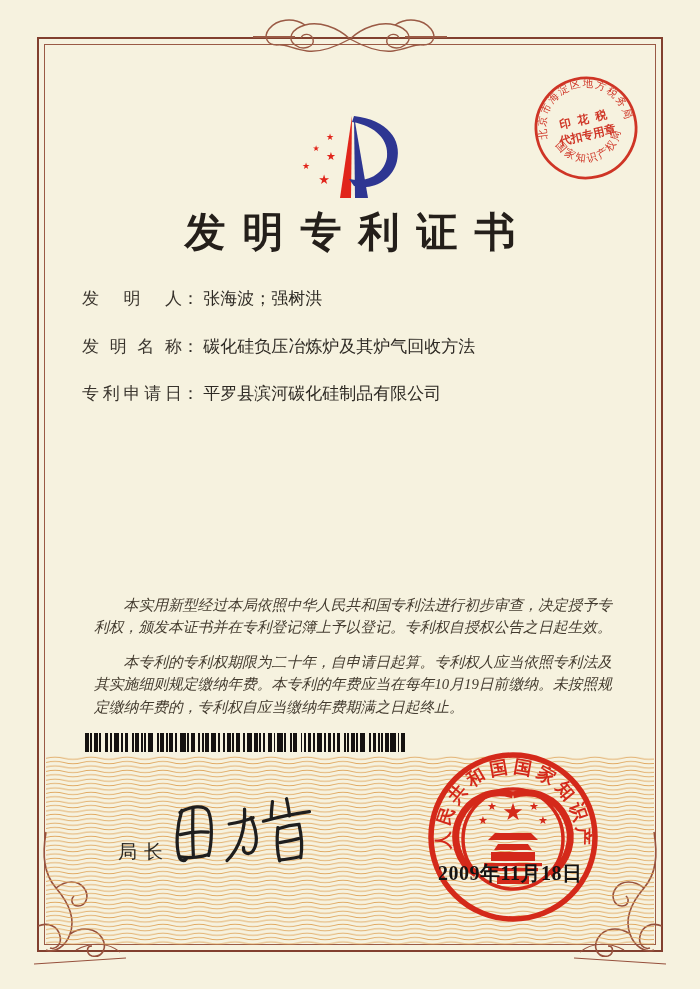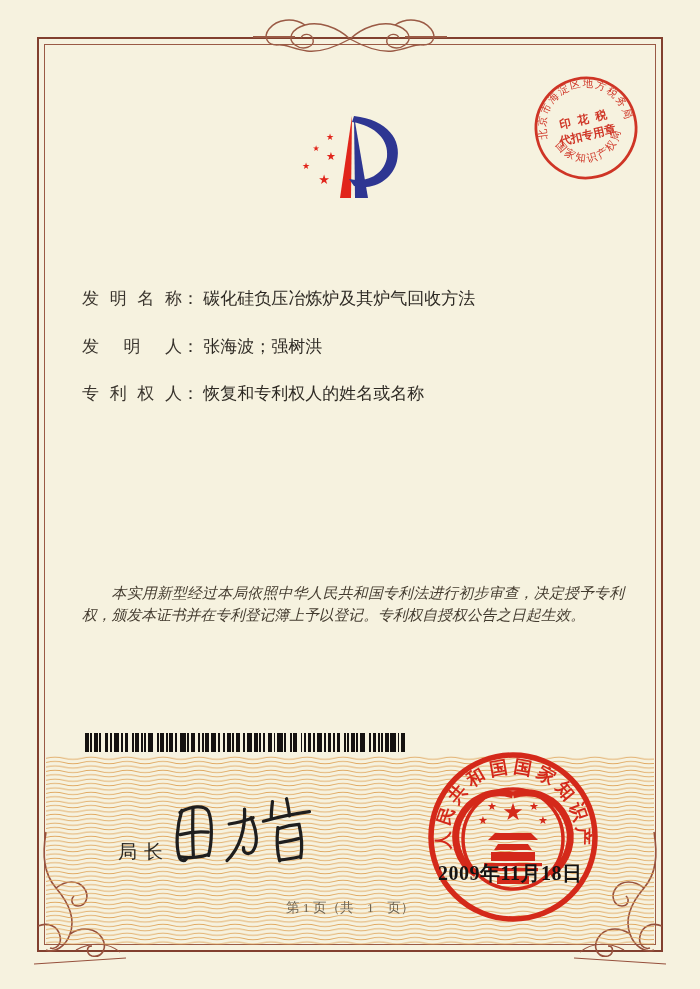--- a/index.html
+++ b/index.html
@@ -17,21 +17,21 @@
   
   .fields{left:82px;top:287px;width:560px;}
   .field-row{height:47.5px;font-size:17px;color:#35302a;white-space:nowrap;}
   .field-label{display:inline-block;width:100px;text-align:justify;text-align-last:justify;
                color:#3a352e;vertical-align:top;}
   .field-colon{display:inline-block;}
   .field-value{color:#2e2a24;}
   
   .body-text{left:82px;top:582px;width:542px;font-size:14.8px;line-height:22.4px;
              color:#433b2f;text-align:justify;font-style:italic;}
-  .body-text p{margin:0;text-indent:2em;}
+  .body-text p{margin:12px;text-indent:2em;}
   
   .barcode{left:85px;top:733px;height:19px;display:flex;align-items:stretch;}
   .bc-bar{background:#151210;}
   .bc-gap{background:transparent;}
   
   .director-label{left:118px;top:839px;font-size:19px;color:#2b2823;letter-spacing:7px;}
   
   .grant-date{left:438px;top:860px;font-size:20px;color:#141414;letter-spacing:.5px;font-weight:600;}
   .footer-page{left:0;top:899px;width:100%;text-align:center;font-size:13.5px;color:#6f6452;}
 </style>
@@ -111,43 +111,45 @@
         <textPath href="#taxTopArc" startOffset="50%" text-anchor="middle">北京市海淀区地方税务局</textPath>
       </text>
       <text font-size="10.5" letter-spacing="2">
         <textPath href="#taxBotArc" startOffset="50%" text-anchor="middle">国家知识产权局</textPath>
       </text>
       <text x="62" y="57" text-anchor="middle" font-size="11.5" font-weight="bold" letter-spacing="2">印 花 税</text>
       <text x="62" y="73" text-anchor="middle" font-size="11.5" font-weight="bold">代扣专用章</text>
     </g>
   </svg>
 
+  <div class="abs title">发明专利证书</div>
 
   <div class="abs fields" id="fields">
+    <div class="field-row">
+      <span class="field-label">发明人</span><span class="field-colon">：</span>
+      <span class="field-value">张海波；强树洪</span>
+    </div>
+
     <div class="field-row">
       <span class="field-label">发明名称</span><span class="field-colon">：</span>
       <span class="field-value">碳化硅负压冶炼炉及其炉气回收方法</span>
     </div>
 
+
+
     <div class="field-row">
-      <span class="field-label">发明人</span><span class="field-colon">：</span>
-      <span class="field-value">张海波；强树洪</span>
-    </div>
-
-
-
-    <div class="field-row">
-      <span class="field-label">专利权人</span><span class="field-colon">：</span>
-      <span class="field-value">恢复和专利权人的姓名或名称</span>
+      <span class="field-label">专利申请日</span><span class="field-colon">：</span>
+      <span class="field-value">平罗县滨河碳化硅制品有限公司</span>
     </div>
 
   </div>
 
   <div class="abs body-text">
     <p>本实用新型经过本局依照中华人民共和国专利法进行初步审查，决定授予专利权，颁发本证书并在专利登记簿上予以登记。专利权自授权公告之日起生效。</p>
+    <p>本专利的专利权期限为二十年，自申请日起算。专利权人应当依照专利法及其实施细则规定缴纳年费。本专利的年费应当在每年10月19日前缴纳。未按照规定缴纳年费的，专利权自应当缴纳年费期满之日起终止。</p>
   </div>
 
   <div class="abs barcode" id="barcode">
       <div class="bc-bar" style="width: 3.6px;"></div>
       <div class="bc-gap" style="width: 1.8px;"></div>
       <div class="bc-bar" style="width: 1.8px;"></div>
       <div class="bc-gap" style="width: 1.8px;"></div>
       <div class="bc-bar" style="width: 3.6px;"></div>
       <div class="bc-gap" style="width: 1.8px;"></div>
       <div class="bc-bar" style="width: 1.8px;"></div>
@@ -321,15 +323,14 @@
         <path d="M76 108 L114 108 L110 102 L80 102 Z"></path>
         <rect x="73" y="110" width="44" height="9"></rect>
         <rect x="66" y="121" width="58" height="3.2"></rect>
         <rect x="70" y="126" width="50" height="3.2"></rect>
       </g>
     </g>
   </svg>
 
   <div class="abs grant-date">2009年11月18日</div>
 
-  <div class="abs footer-page">第 1 页（共　1　页）</div>
 
 </div>
 
 </body></html>

